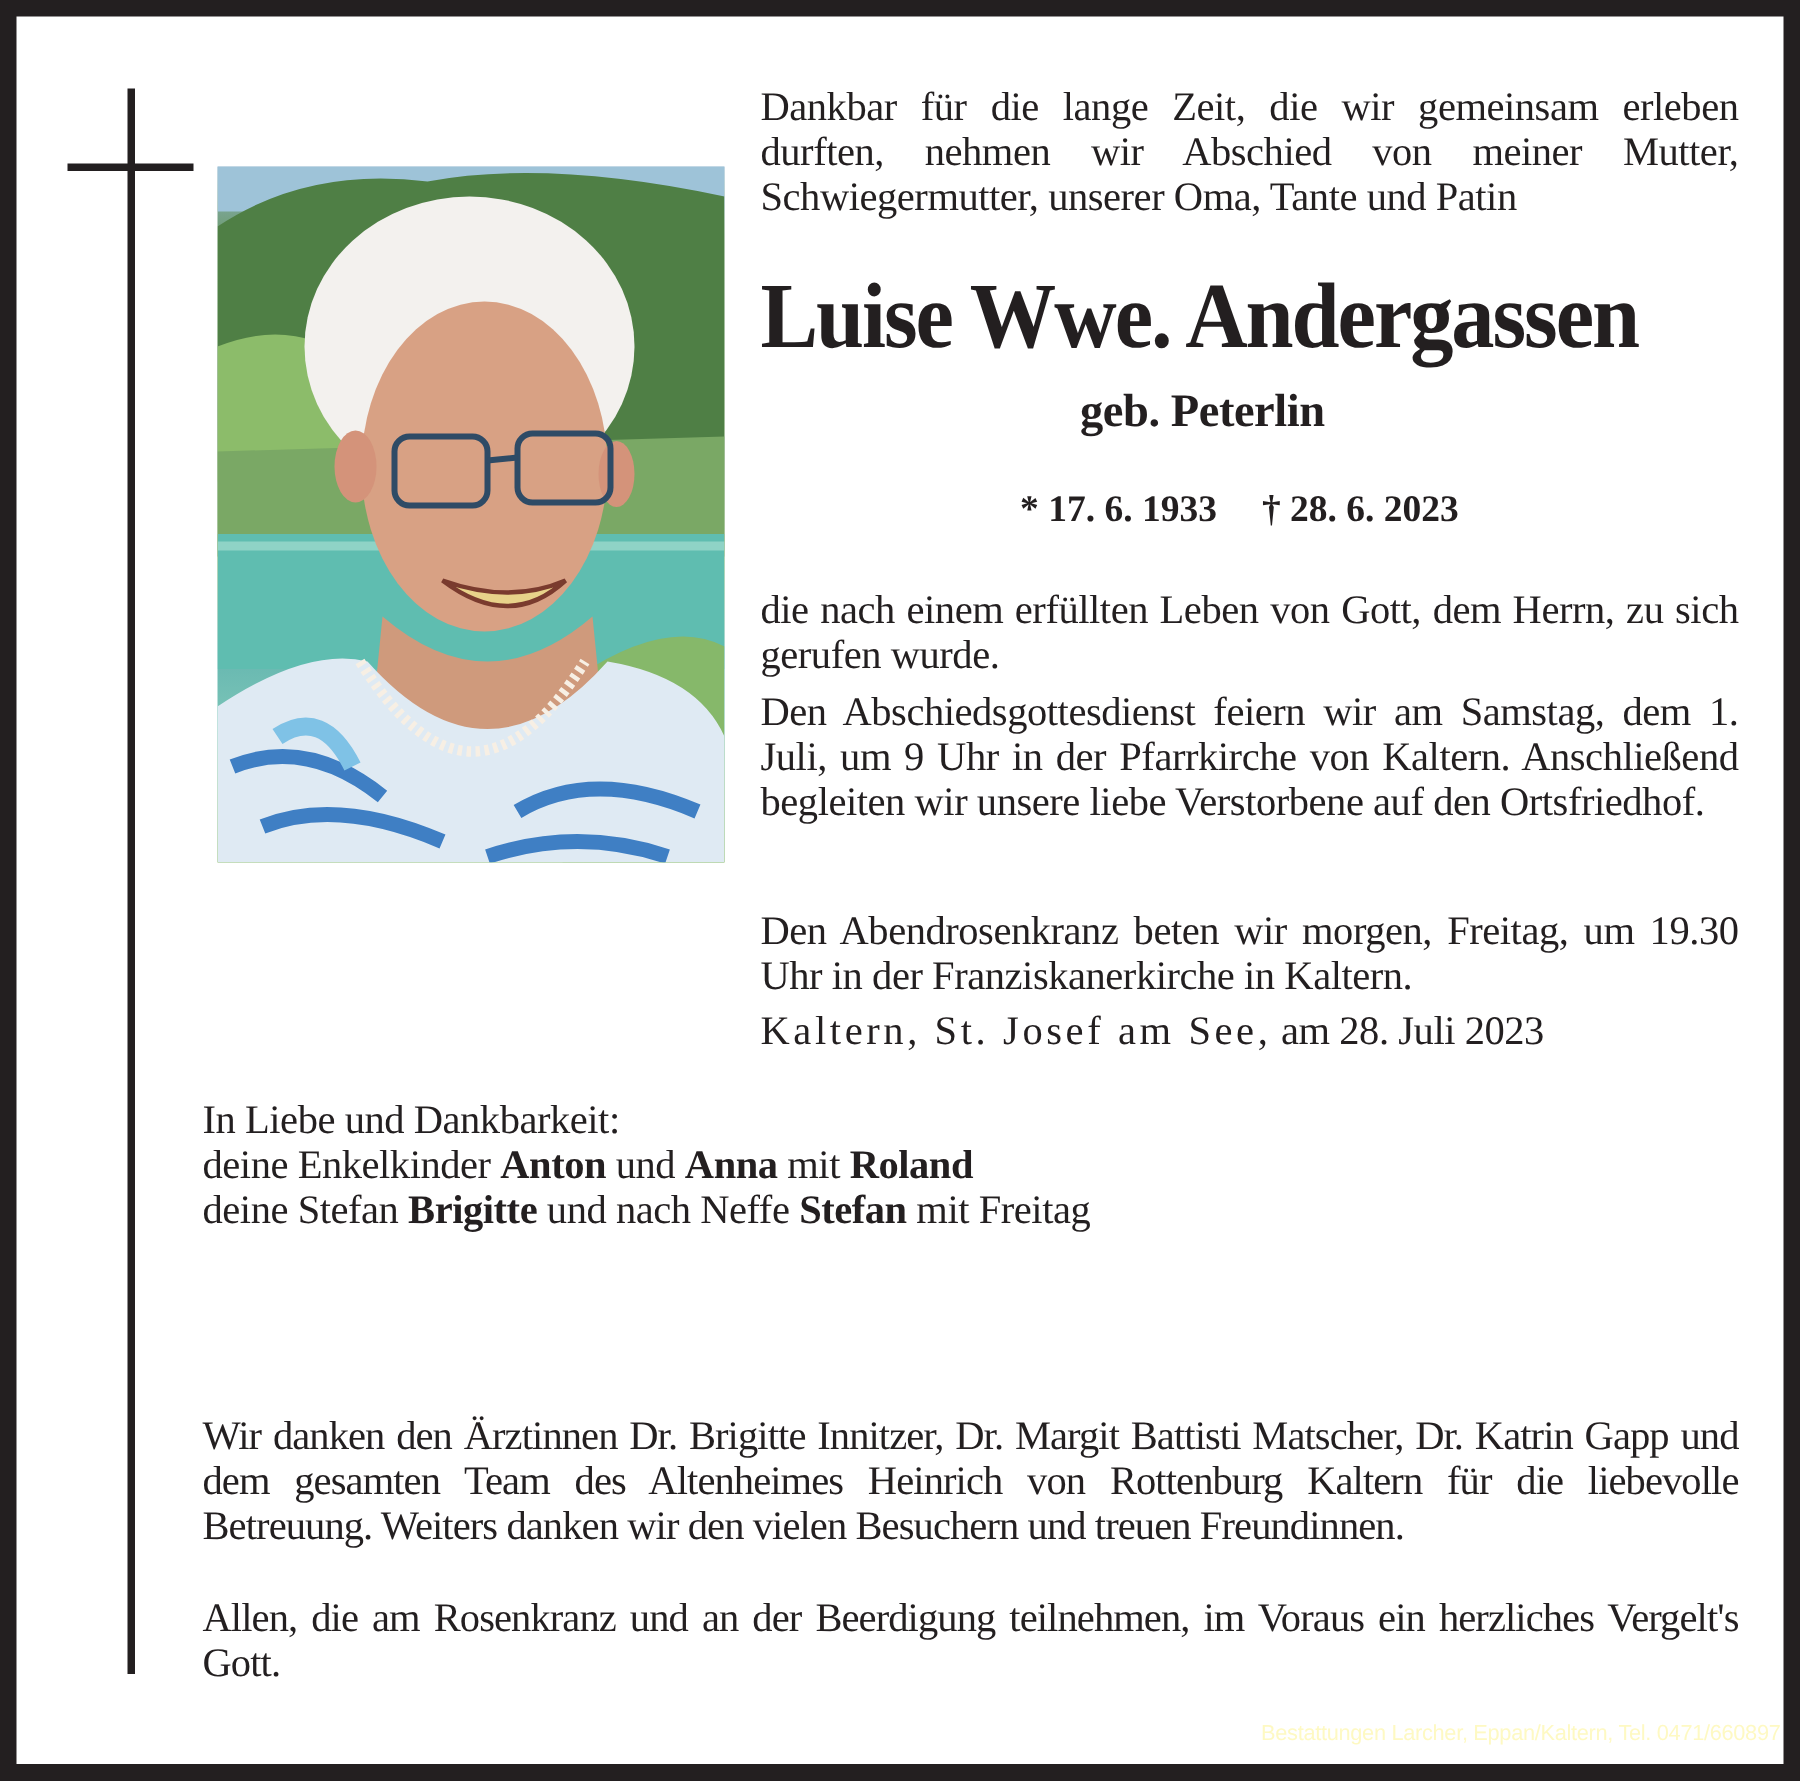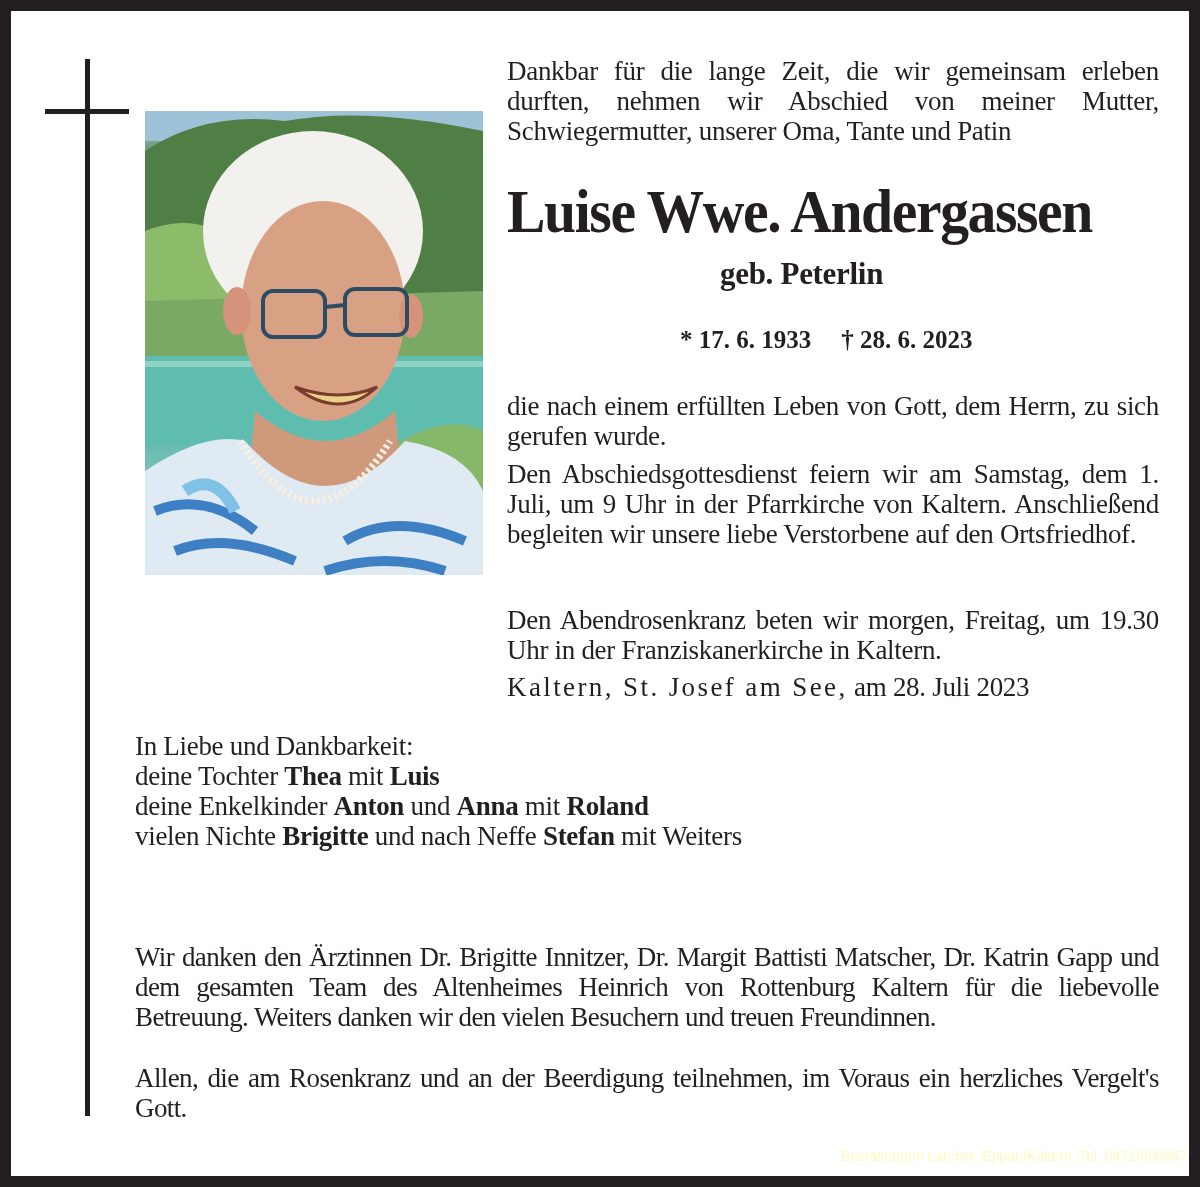--- a/index.html
+++ b/index.html
@@ -150,21 +150,20 @@
 <div class="text p1">die nach einem erfüllten Leben von Gott, dem Herrn, zu sich gerufen wurde.</div>
 <div class="text p2">Den Abschiedsgottesdienst feiern wir am Samstag, dem 1. Juli, um 9 Uhr in der Pfarrkirche von Kaltern. Anschließend begleiten wir unsere liebe Verstorbene auf den Ortsfriedhof.</div>
 <div class="text p3">Den Abendrosenkranz beten wir morgen, Freitag, um 19.30 Uhr in der Franziskanerkirche in Kaltern.</div>
 
 <div class="text place">
   <span class="spaced">Kaltern, St. Josef am See,</span><span> am 28. Juli 2023</span>
 </div>
 
 <div class="text family">
   <div class="line">In Liebe und Dankbarkeit:</div>
-  <div class="line"><span>deine Tochter </span><b>Thea</b><span> mit </span><b>Luis</b></div>
   <div class="line"><span>deine Enkelkinder </span><b>Anton</b><span> und </span><b>Anna</b><span> mit </span><b>Roland</b></div>
-  <div class="line"><span>vielen Nichte </span><b>Brigitte</b><span> und nach Neffe </span><b>Stefan</b><span> mit Weiters</span></div>
+  <div class="line"><span>deine Stefan </span><b>Brigitte</b><span> und nach Neffe </span><b>Stefan</b><span> mit Freitag</span></div>
 </div>
 
 <div class="text thanks">Wir danken den Ärztinnen Dr. Brigitte Innitzer, Dr. Margit Battisti Matscher, Dr. Katrin Gapp und dem gesamten Team des Altenheimes Heinrich von Rottenburg Kaltern für die liebevolle Betreuung. Weiters danken wir den vielen Besuchern und treuen Freun­dinnen.</div>
 <div class="text thanks2">Allen, die am Rosenkranz und an der Beerdigung teilnehmen, im Voraus ein herzli­ches Vergelt's Gott.</div>
 
 <div class="footer">Bestattungen Larcher, Eppan/Kaltern, Tel. 0471/660897</div>
 
 </body></html>

